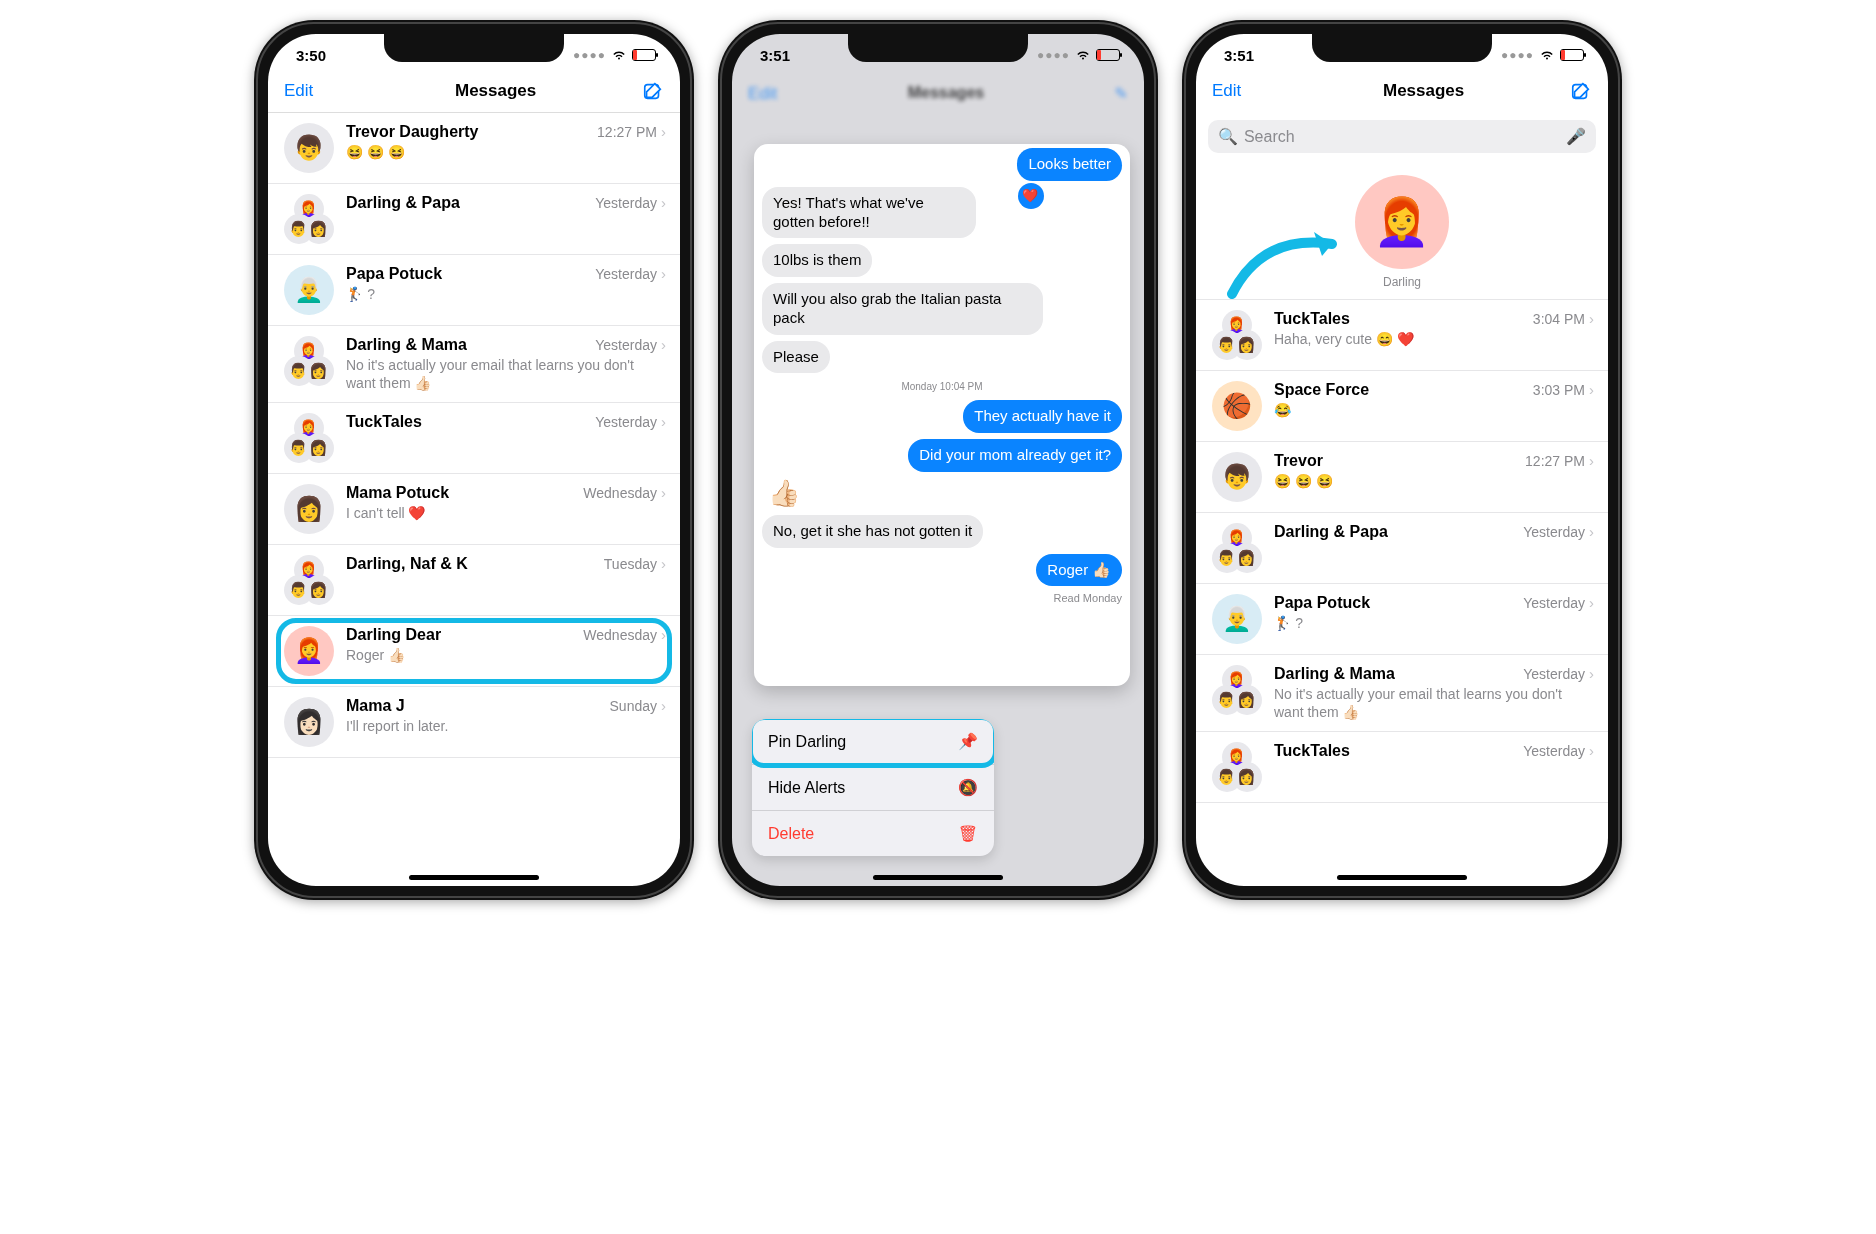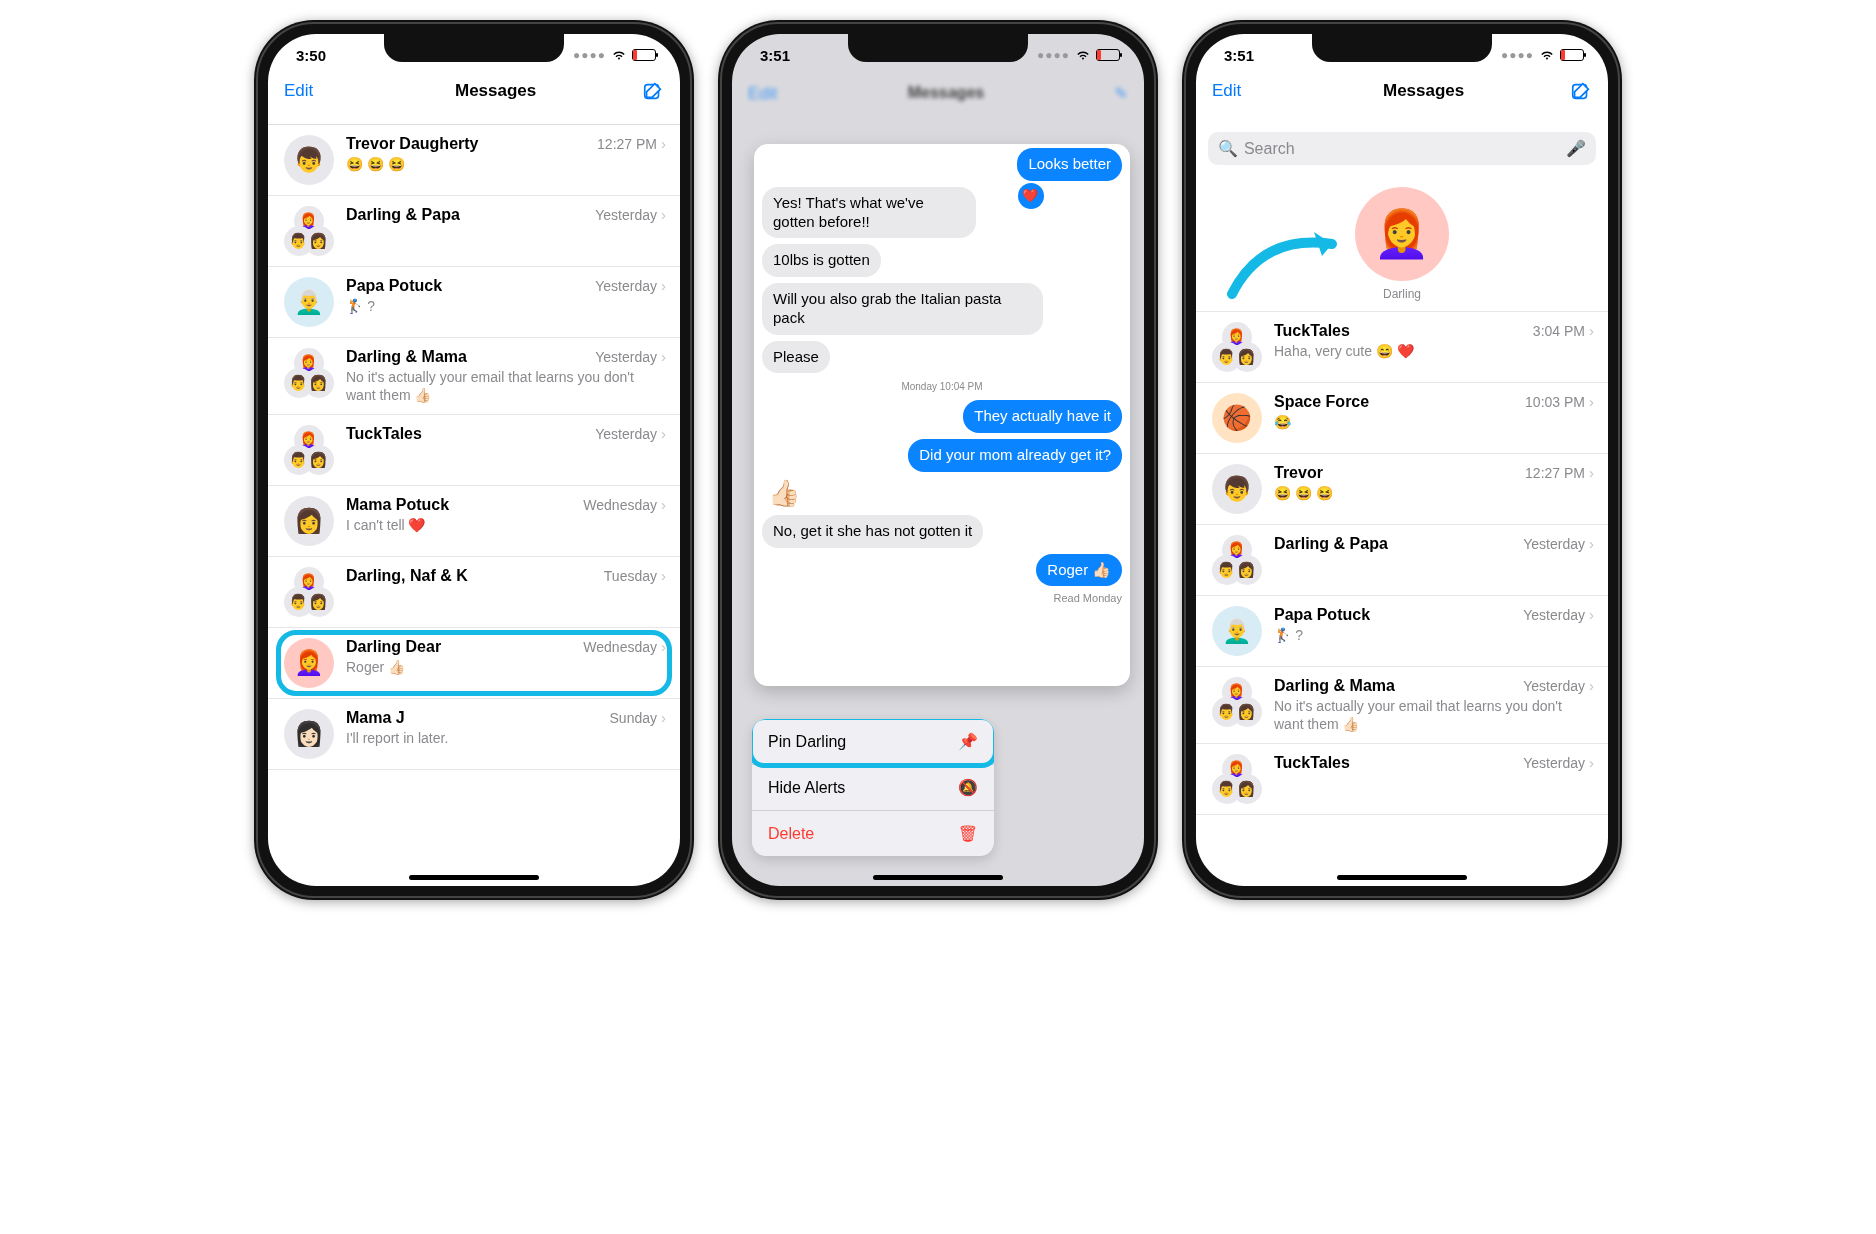--- a/index.html
+++ b/index.html
@@ -65,21 +65,21 @@
   .sb-right { display:flex; align-items:center; gap:5px; }
   .sb-dots { letter-spacing:1px; color:#999; font-size:12px;}
   .wifi-icon { width:16px; height:12px; }
   .battery {
     width:24px;height:12px;border:1px solid #000;border-radius:3px;position:relative;
   }
   .battery::after{content:"";position:absolute;right:-3px;top:3px;width:2px;height:4px;background:#000;border-radius:1px;}
   .battery-fill{height:100%;width:18%;background:#ff3b30;border-radius:1px;}
   .navbar {
     display:flex;align-items:center;justify-content:space-between;
-    padding: 4px 16px 22px;
+    padding: 4px 16px 10px;
     border-bottom:0.5px solid #ddd;
     text-align:right;
   }
   .nav-link{color:#007aff;font-size:17px;}
   .nav-title{font-size:17px;font-weight:700;margin-left:36px;}
   .compose-icon{width:22px;height:22px;stroke:#007aff;fill:none;stroke-width:1.8;}
   .search-bar{
     margin:8px 12px;background:#eeeef0;border-radius:10px;
     display:flex;align-items:center;padding:7px 10px;gap:6px;
   }
@@ -310,21 +310,21 @@
       <span style="font-weight:600">Messages</span>
       <span style="color:#007aff">✎</span>
     </div>
 
     <div class="preview-card">
       <div class="bubble b-out b-out-top" style="margin-top:-6px">Looks better</div>
       <div style="position:relative;align-self:flex-start;max-width:78%">
         <div class="bubble b-in">Yes! That's what we've gotten before!!</div>
         <div class="reaction">❤️</div>
       </div>
-      <div class="bubble b-in">10lbs is gotten</div>
+      <div class="bubble b-in">10lbs is them</div>
       <div class="bubble b-in">Will you also grab the Italian pasta pack</div>
       <div class="bubble b-in">Please</div>
       <div class="ts-mid">Monday 10:04 PM</div>
       <div class="bubble b-out">They actually have it</div>
       <div class="bubble b-out">Did your mom already get it?</div>
       <div class="thumb">👍🏻</div>
       <div class="bubble b-in">No, get it she has not gotten it</div>
       <div class="bubble b-out">Roger 👍🏻</div>
       <div class="read">Read Monday</div>
     </div>
@@ -399,21 +399,21 @@
               <span><span class="time">3:04 PM</span><span class="chev">›</span></span>
             </div>
             <div class="preview">Haha, very cute 😄 ❤️</div>
           </div>
         </div>
         <div class="row">
           <div class="avatar" style="background:#ffe3c2">🏀</div>
           <div class="row-main">
             <div class="row-top">
               <span class="name">Space Force</span>
-              <span><span class="time">10:03 PM</span><span class="chev">›</span></span>
+              <span><span class="time">3:03 PM</span><span class="chev">›</span></span>
             </div>
             <div class="preview">😂</div>
           </div>
         </div>
         <div class="row">
           <div class="avatar" style="background:#e8e8ec">👦</div>
           <div class="row-main">
             <div class="row-top">
               <span class="name">Trevor</span>
               <span><span class="time">12:27 PM</span><span class="chev">›</span></span>

